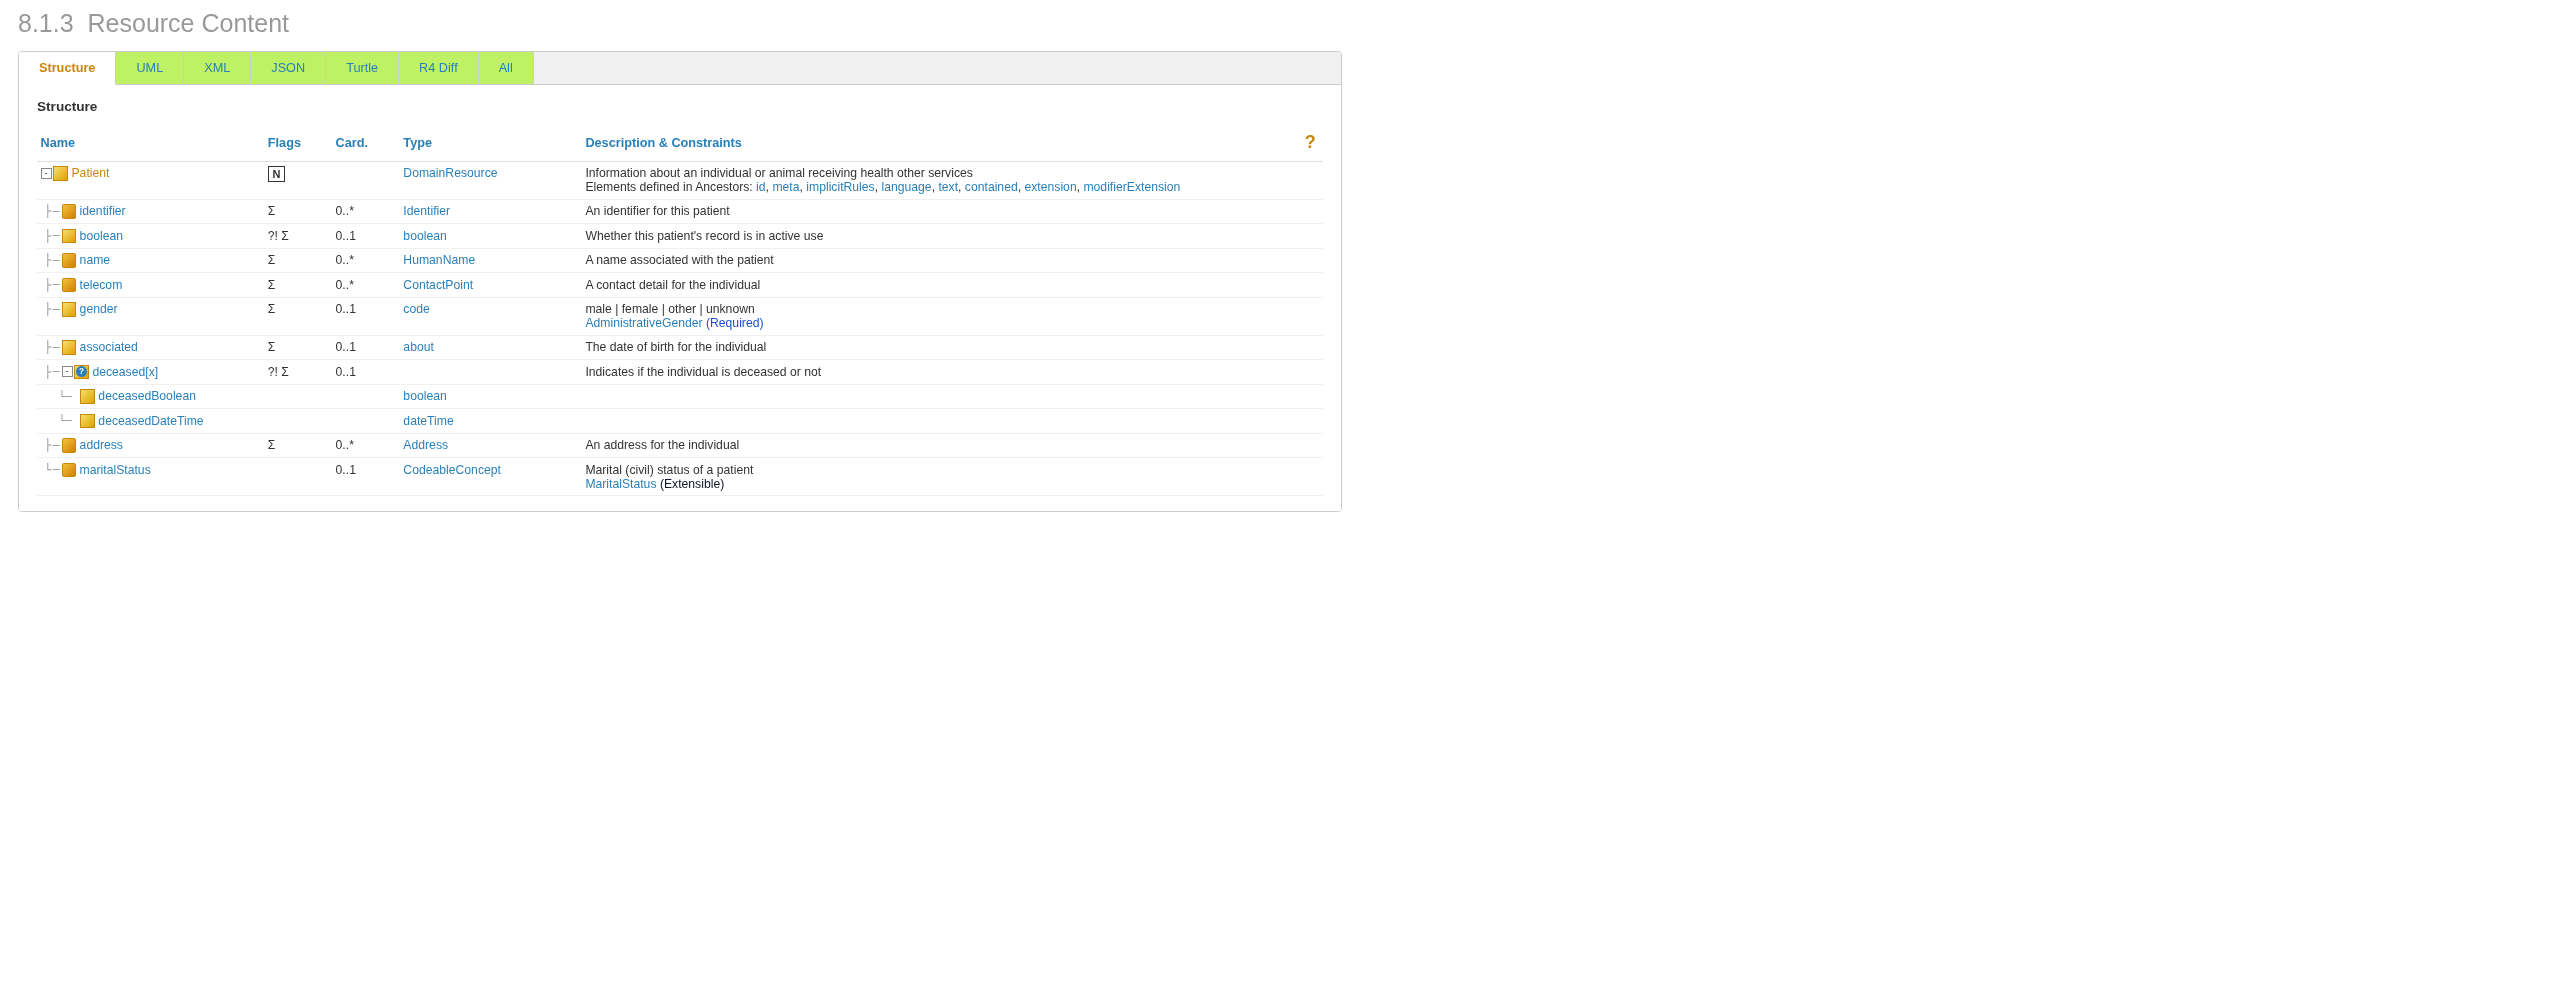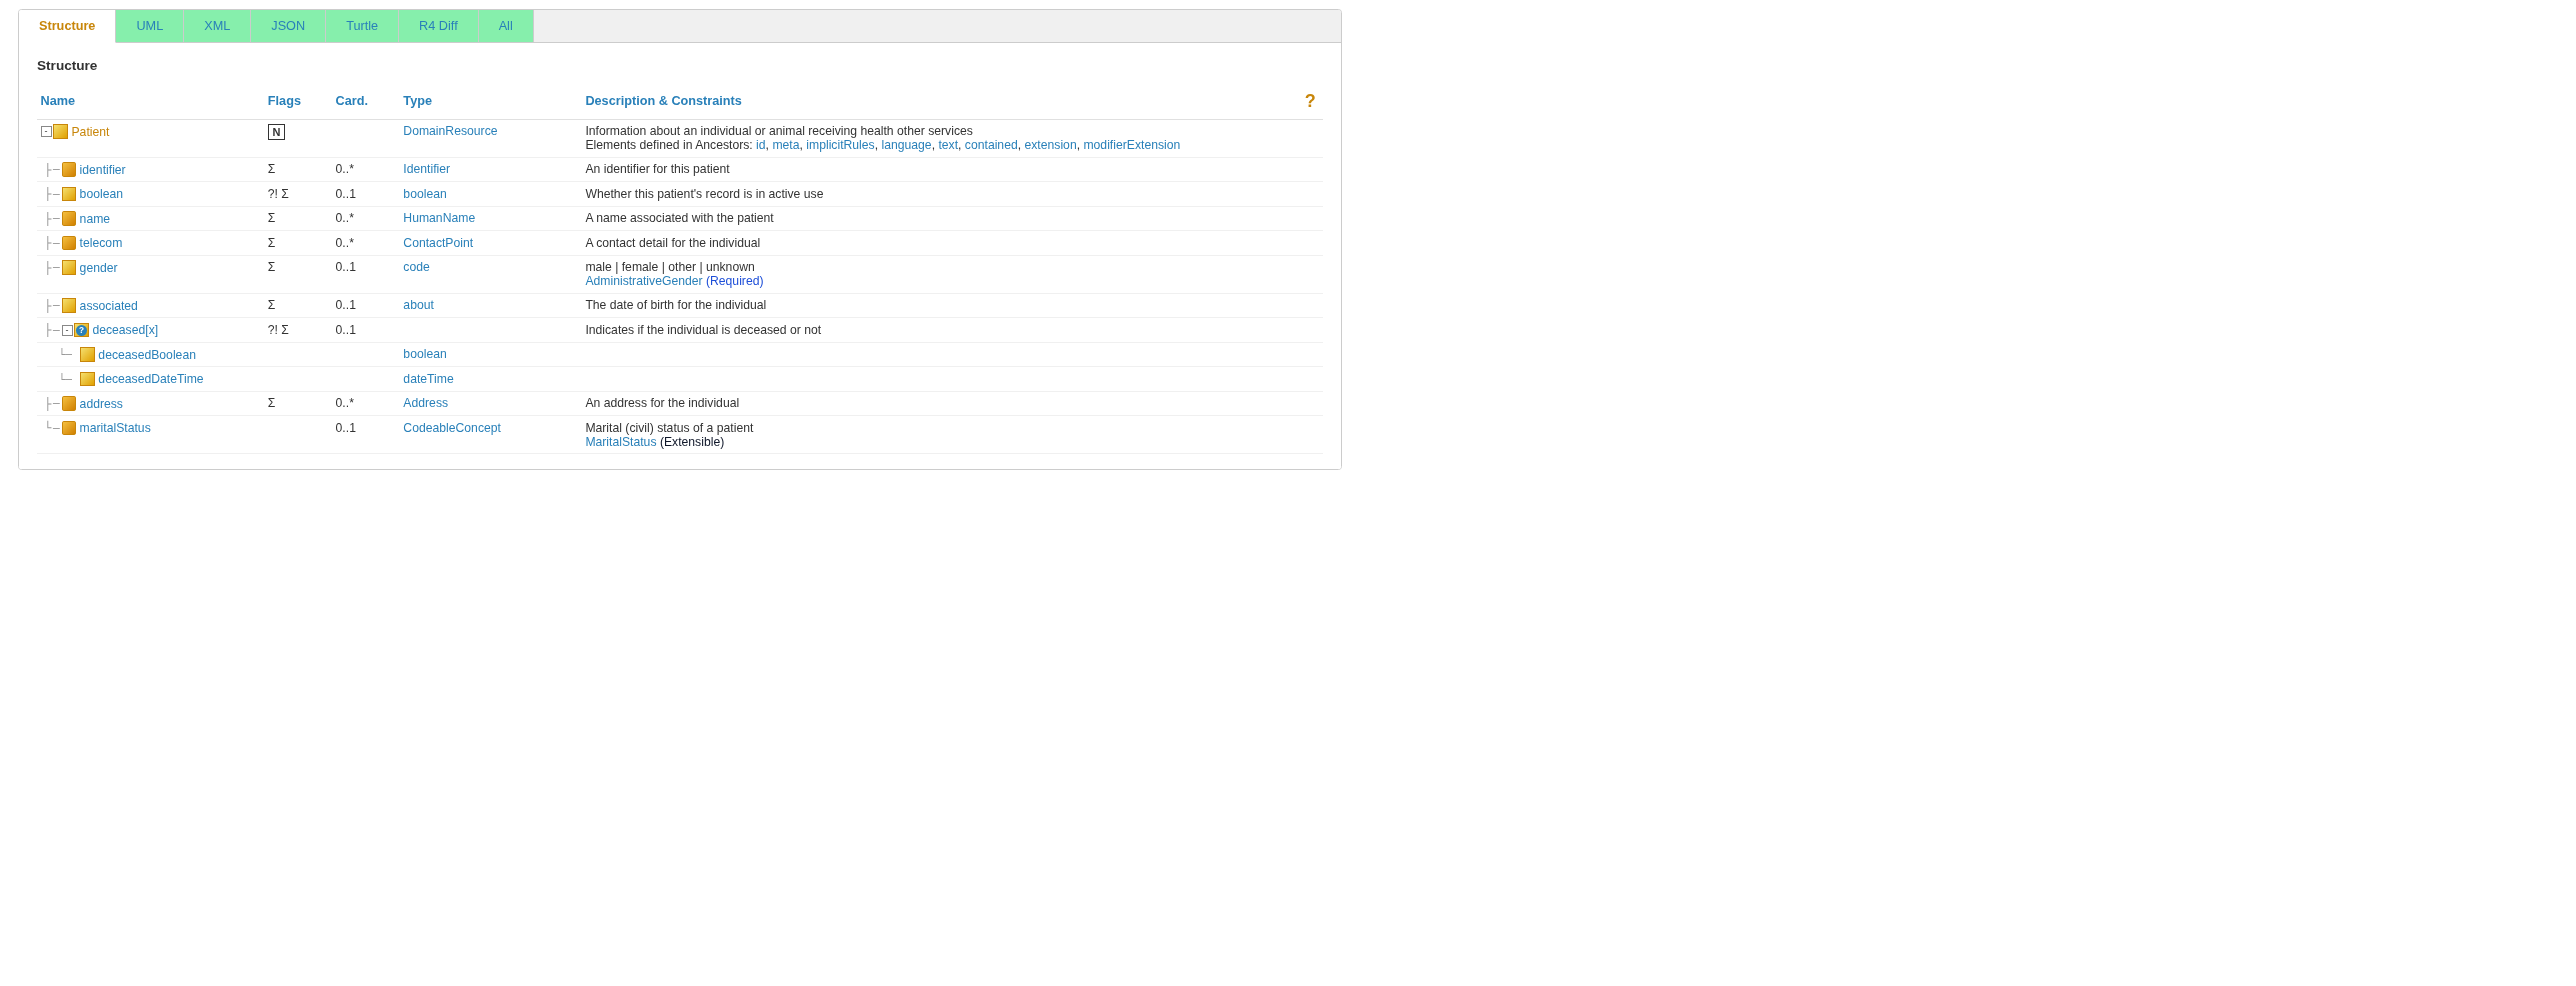--- a/index.html
+++ b/index.html
@@ -33,21 +33,21 @@
       display: flex;
       background: #f0f0f0;
       border-bottom: 0.9px solid #ccc;
     }
     .tab {
       padding: 9px 20px;
       cursor: pointer;
       font-size: 12.7px;
       color: #2980b9;
       border-right: 0.9px solid #ccc;
-      background: #86efac;
+      background: #bef264;
       text-decoration: none;
     }
     .tab.active {
       background: #fff;
       color: #c8860a;
       font-weight: bold;
       border-bottom: 1.8px solid #fff;
       margin-bottom: -0.9px;
     }
     
@@ -118,20 +118,24 @@
       color: #c8860a;
       font-size: 18px;
       font-weight: bold;
       cursor: pointer;
     }
   </style>
 </head>
 <body>
 
 <div class="page-container">
+  <h1 class="page-title">
+    <span>8.1.3</span>
+    &nbsp;<span id="title-main">Resource Content</span>
+  </h1>
 
   <div class="outer-box">
 
     <div class="tabs">
     <div class="tab active">Structure</div>
         <div class="tab">UML</div>
         <div class="tab">XML</div>
         <div class="tab">JSON</div>
         <div class="tab">Turtle</div>
         <div class="tab">R4 Diff</div>

